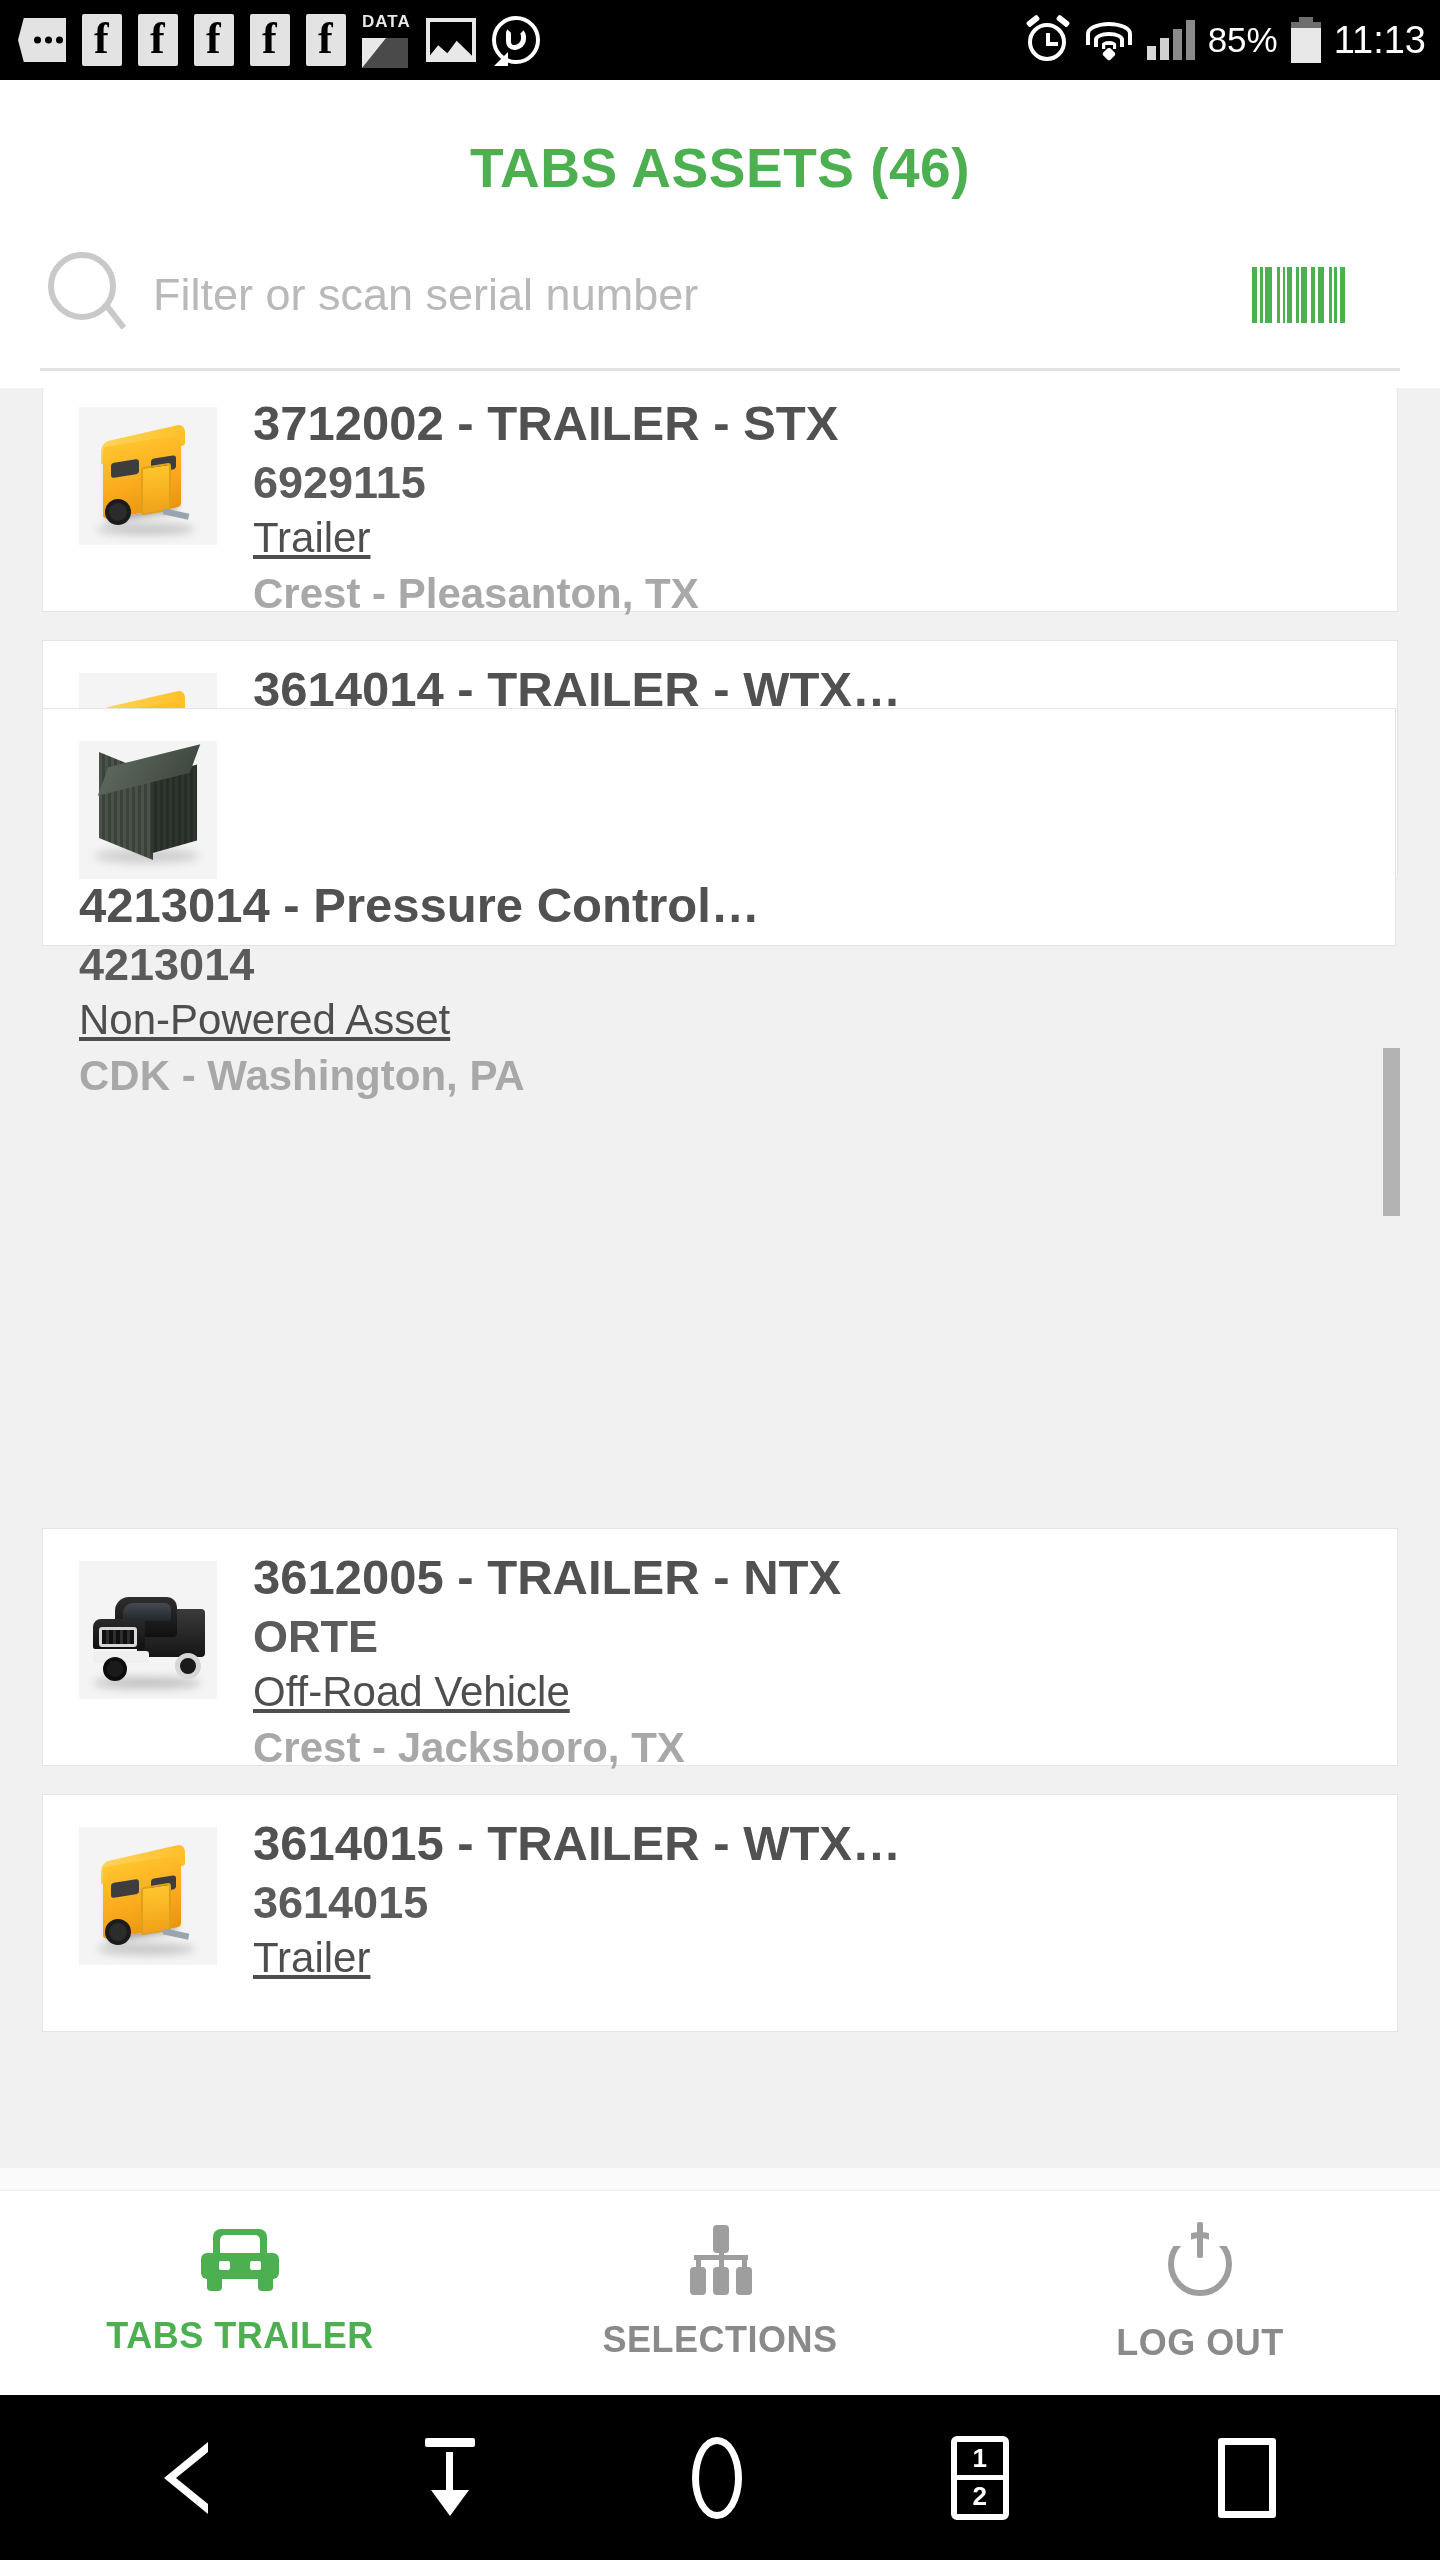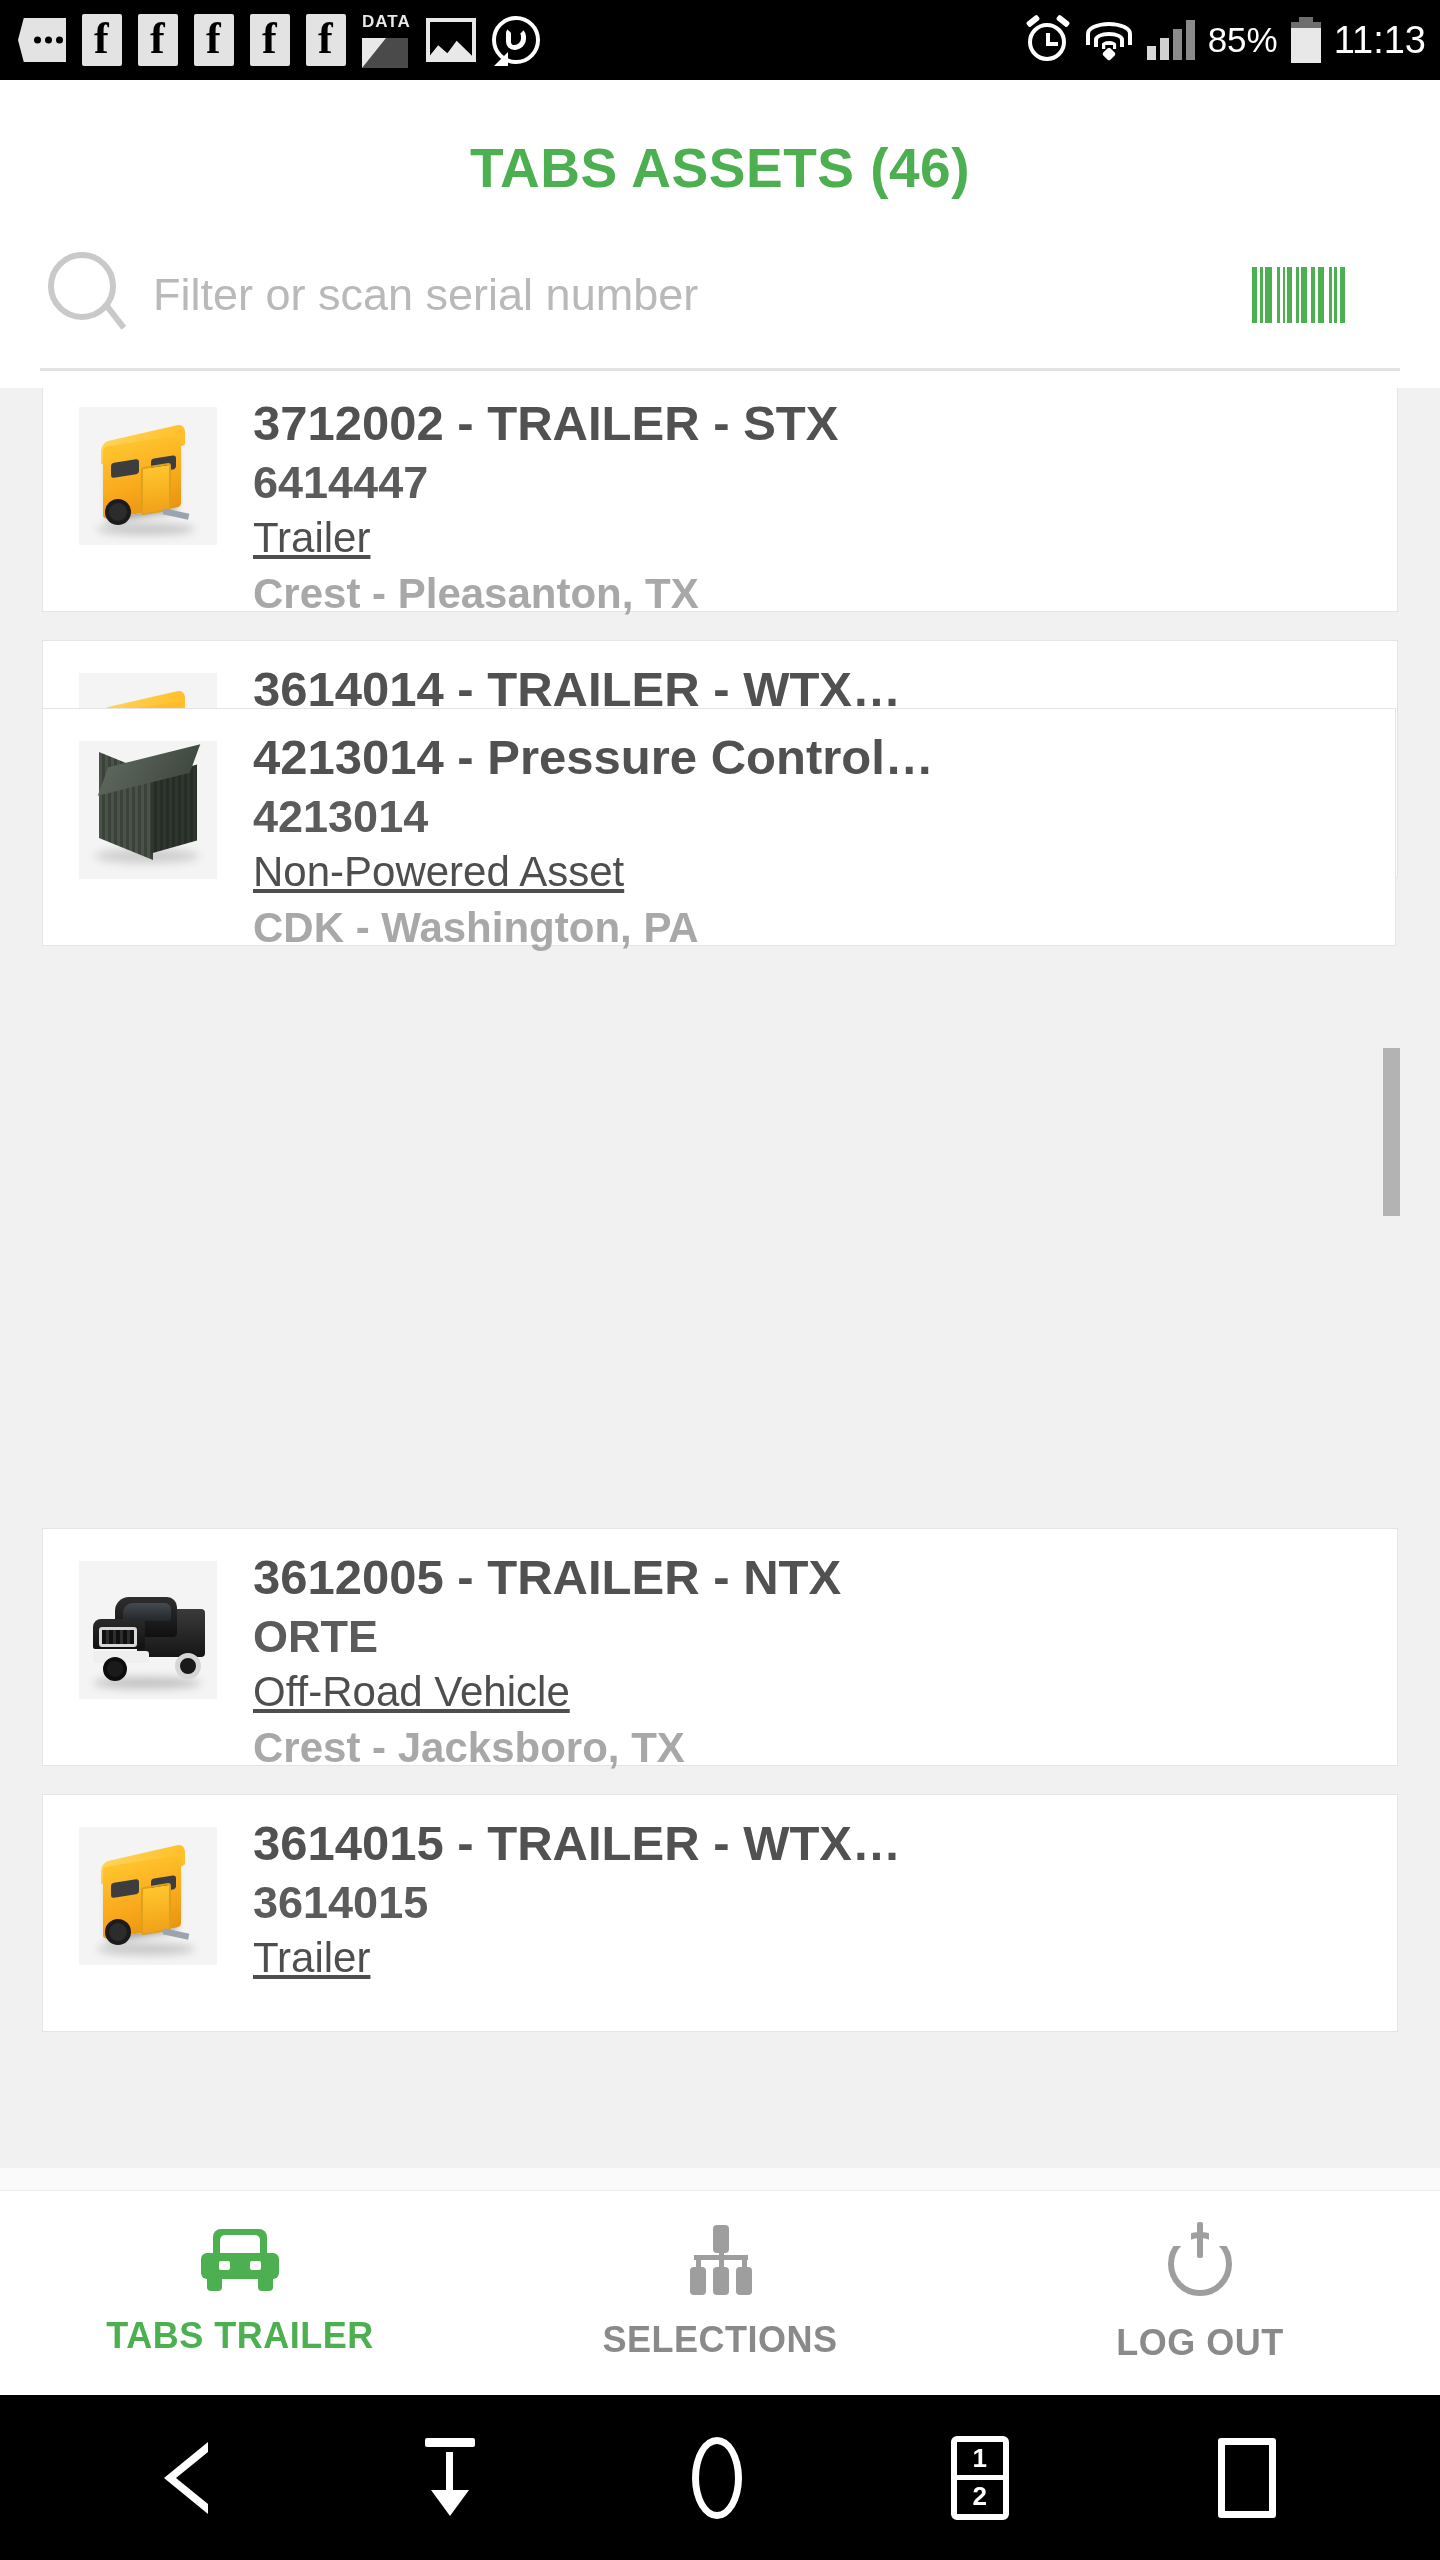--- a/index.html
+++ b/index.html
@@ -137,21 +137,21 @@
   
   .listarea{
     position:absolute;top:388px;left:0;width:1440px;height:1780px;
     background:#f1f1f1; overflow:hidden;
   }
   .card{
     position:absolute; left:42px; background:#fff;
     border:1px solid #e4e4e4;
     display:flex; align-items:flex-start; padding:22px 0 22px 0;
   }
-  .card.wide{ width:1354px; }
+  .card.wide{ width:1354px;flex-direction:column; }
   .card.narrow{ width:1356px; }
   .thumb{
     flex:0 0 auto; width:138px;height:138px;margin-left:36px;margin-top:10px;
     background:#f4f4f4; position:relative; overflow:hidden;
   }
   .meta{ margin-left:36px; padding-right:20px; flex:1; min-width:0; }
   .m-title{
     font-size:49px;font-weight:700;color:#515151;line-height:1.08;
     white-space:nowrap;overflow:hidden;
   }
@@ -493,21 +493,21 @@
             <div class="tr-body"></div>
           <div class="tr-win1"></div>
             <div class="tr-win2"></div>
             <div class="tr-door"></div>
           <div class="tr-wheel"></div>
             <div class="tr-hitch"></div>
         </div>
       </div>
       <div class="meta">
         <div class="m-title">3712002 - TRAILER - STX</div>
-        <div class="m-serial">6414447</div>
+        <div class="m-serial">6929115</div>
         <div class="m-type">Trailer</div>
         <div class="m-loc">Crest - Pleasanton, TX</div>
       </div>
     </div>
 
     <div class="card narrow" style="top:252px;height:238px;">
       <div class="thumb">
         <div class="tr-wrap">
           <div class="tr-shadow"></div>
             <div class="tr-top"></div>

